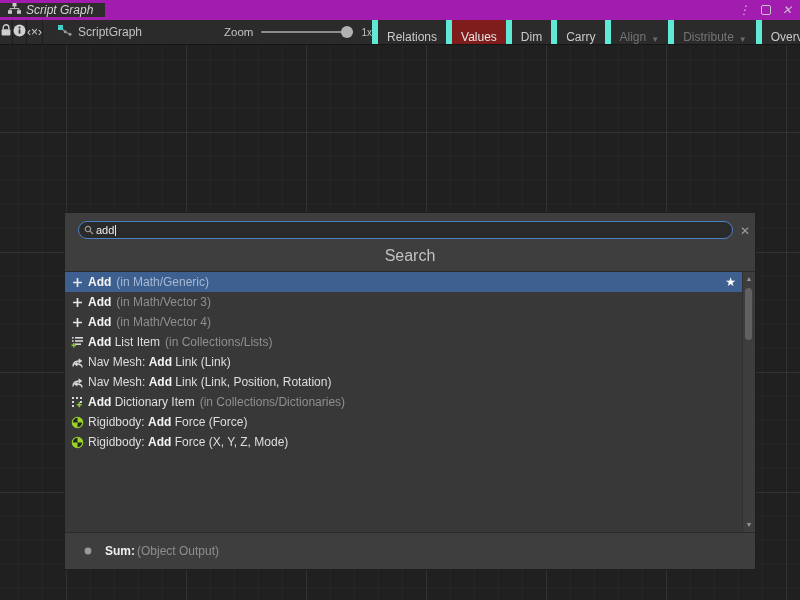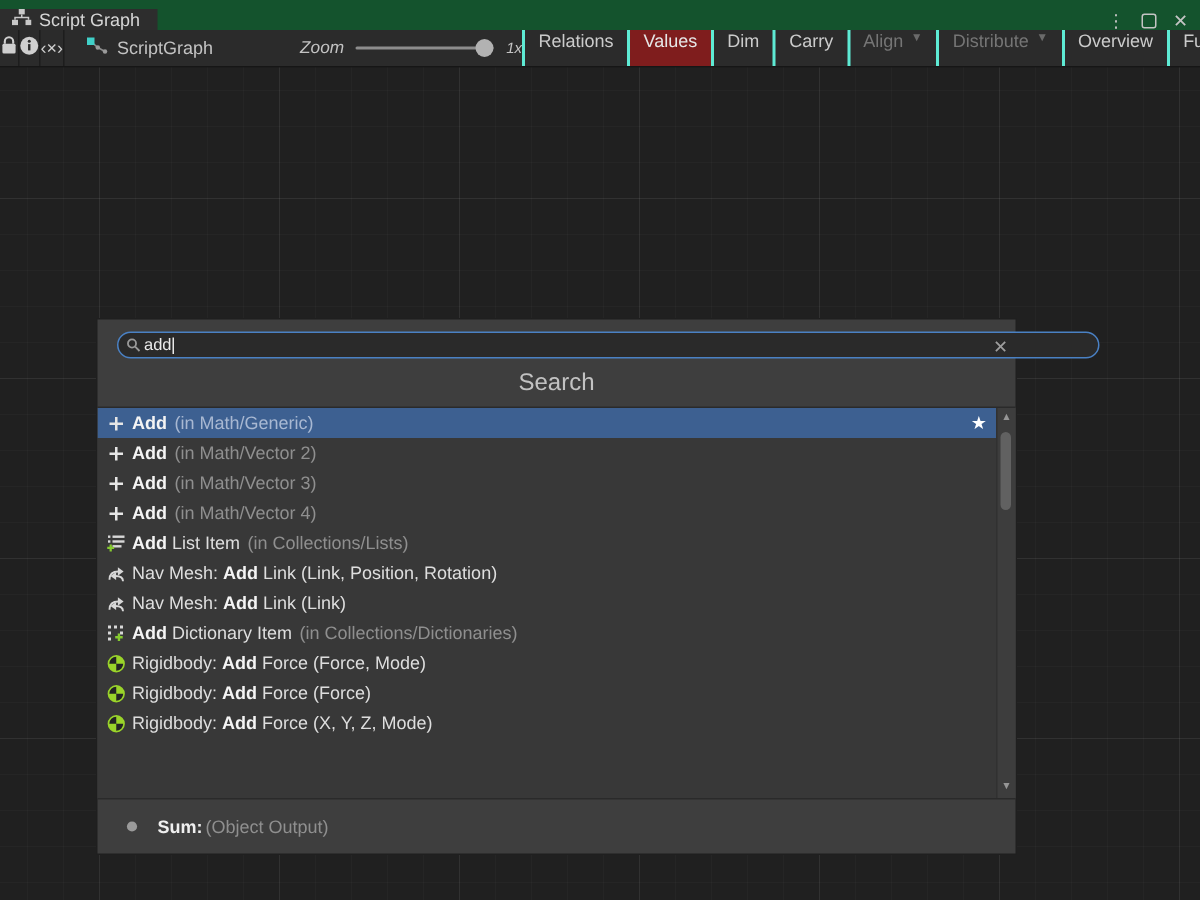--- a/index.html
+++ b/index.html
@@ -1,56 +1,56 @@
 <!DOCTYPE html>
 <html><head>
 <meta charset="utf-8">
 <style>
   html,body{margin:0;padding:0;background:#111;}
   .screen{position:relative;width:800px;height:600px;overflow:hidden;
     font-family:"Liberation Sans",sans-serif;-webkit-font-smoothing:antialiased;color:#c8c8c8;}
 
   
-  .titlebar{height:20px;background:#14532d;display:flex;align-items:flex-end;}
+  .titlebar{height:20px;background:#a21caf;display:flex;align-items:center;font-style:italic;}
   .tab{display:flex;align-items:center;gap:5px;padding:0 12px 0 8px;background:#2d2d2d;
     font-size:12px;color:#d6d6d6;}
   .win-controls{margin-left:auto;display:flex;align-items:center;gap:11px;padding-right:8px;color:#c4c4c4;}
   .win-controls .glyph{font-size:12px;line-height:1;cursor:default;}
   .maxbox{width:8px;height:8px;border:1.5px solid #c4c4c4;border-radius:2px;display:inline-block;}
 
   
   .toolbar{height:24px;background:#2b2b2b;border-bottom:1px solid #161616;display:flex;align-items:stretch;font-size:12px;}
   .tb-btn{display:flex;align-items:center;justify-content:center;border-right:1px solid #1d1d1d;}
   .tb-lock{width:26px;}.tb-info{width:30px;}.tb-code{width:61px;color:#cfcfcf;}
   .graph-id{display:flex;align-items:center;gap:6px;margin-left:14px;font-size:12px;color:#c3c3c3;}
-  .zoom-wrap{display:flex;align-items:center;margin-left:58px;gap:8px;font-style:italic;}
+  .zoom-wrap{display:flex;align-items:center;margin-left:82px;gap:8px;}
   .zoom-label{font-size:11.5px;color:#c3c3c3;}
   .slider{position:relative;width:92px;height:24px;display:flex;align-items:center;}
   .slider .track{width:100%;height:2px;background:#8d8d8d;border-radius:1px;}
   .slider .knob{position:absolute;right:0px;top:6px;width:12px;height:12px;border-radius:50%;background:#b2b2b2;}
   .zoom-val{font-size:10px;color:#c3c3c3;}
   .tb-right{margin-left:auto;display:flex;align-items:stretch;}
-  .tb-tbtn{display:flex;align-items:flex-start;padding:0 9px;border-left:2px solid #5eead4;color:#cbcbcb;white-space:nowrap;}
+  .tb-tbtn{display:flex;align-items:flex-end;padding:0 9px;border-left:6px solid #5eead4;color:#cbcbcb;white-space:nowrap;}
   .tb-tbtn.active{background:#7f1d1d;color:#e6e6e6;}
   .tb-tbtn.disabled{color:#757575;}
   .tb-tbtn .caret{font-size:8px;margin-left:5px;color:#8a8a8a;}
   .tb-tbtn.disabled .caret{color:#6a6a6a;}
 
   
   .canvas{position:relative;width:800px;height:555px;background-color:#202020;
     background-image:
       linear-gradient(rgba(255,255,255,.055) 1px,transparent 1px),
       linear-gradient(90deg,rgba(255,255,255,.055) 1px,transparent 1px),
       linear-gradient(rgba(255,255,255,.025) 1px,transparent 1px),
       linear-gradient(90deg,rgba(255,255,255,.025) 1px,transparent 1px);
     background-size:120px 120px,120px 120px,24px 24px,24px 24px;
     background-position:0 87px,66px 0,0 15px,18px 0;}
 
   
-  .finder{position:absolute;left:65px;top:168px;width:612px;height:356px;background:#3e3e3e;
+  .finder{position:absolute;left:65px;top:168px;width:690px;height:356px;background:#3e3e3e;
     box-shadow:0 0 0 1px #1f1f1f;display:flex;flex-direction:column;justify-content:flex-end;}
   .finder-head{position:relative;height:58px;flex:none;border-bottom:1px solid #2a2a2a;}
   .search-box{position:absolute;left:13px;top:8px;width:648px;height:16px;background:#2a2a2a;
     border:1px solid #4a81c4;border-radius:9px;display:flex;align-items:center;padding-left:5px;
     font-size:11px;color:#ececec;cursor:text;}
   .search-box .sicon{display:flex;margin-right:2px;}
   .caret-bar{display:inline-block;width:1px;height:11px;background:#e8e8e8;margin-left:1px;}
   .finder-close{position:absolute;right:5px;top:11px;font-size:12px;color:#9e9e9e;cursor:default;}
   .finder-title{position:absolute;left:0;right:0;top:34px;text-align:center;font-size:16px;color:#c2c2c2;}
 
@@ -190,28 +190,20 @@
               </span>
               <span><span class="bold">Add</span><span class="note">(in Math/Generic)</span></span>
               <span class="star">★</span>
             </div>
             <div class="row">
               <span class="row-icon">
                 <svg width="11" height="11" viewBox="0 0 11 11">
                   <path d="M5.5 1v9M1 5.5h9" stroke="#e6e6e6" stroke-width="1.7"></path>
                 </svg>
               </span>
-              <span><span class="bold">Add</span><span class="note">(in Math/Vector 2)</span></span>
-            </div>
-            <div class="row">
-              <span class="row-icon">
-                <svg width="11" height="11" viewBox="0 0 11 11">
-                  <path d="M5.5 1v9M1 5.5h9" stroke="#e6e6e6" stroke-width="1.7"></path>
-                </svg>
-              </span>
               <span><span class="bold">Add</span><span class="note">(in Math/Vector 3)</span></span>
             </div>
             <div class="row">
               <span class="row-icon">
                 <svg width="11" height="11" viewBox="0 0 11 11">
                   <path d="M5.5 1v9M1 5.5h9" stroke="#e6e6e6" stroke-width="1.7"></path>
                 </svg>
               </span>
               <span><span class="bold">Add</span><span class="note">(in Math/Vector 4)</span></span>
             </div>
@@ -232,32 +224,32 @@
             </div>
             <div class="row">
               <span class="row-icon">
                 <svg width="13" height="12" viewBox="0 0 13 12">
                   <path d="M2 10.5C2 5.5 5.5 5 8 5" stroke="#d8d8d8" stroke-width="1.3" fill="none"></path>
                   <path d="M7.6 2.2L11.4 5L7.6 7.8z" fill="#d8d8d8"></path>
                   <path d="M11 11.5C11 8.5 8.5 8 6 8" stroke="#d8d8d8" stroke-width="1.3" fill="none"></path>
                   <path d="M6.4 5.4L2.6 8L6.4 10.6z" fill="#d8d8d8"></path>
                 </svg>
               </span>
-              <span><span class="pre">Nav Mesh: </span><span class="bold">Add</span><span class="post"> Link (Link, Position, Rotation)</span></span>
+              <span><span class="pre">Nav Mesh: </span><span class="bold">Add</span><span class="post"> Link (Link)</span></span>
             </div>
             <div class="row">
               <span class="row-icon">
                 <svg width="13" height="12" viewBox="0 0 13 12">
                   <path d="M2 10.5C2 5.5 5.5 5 8 5" stroke="#d8d8d8" stroke-width="1.3" fill="none"></path>
                   <path d="M7.6 2.2L11.4 5L7.6 7.8z" fill="#d8d8d8"></path>
                   <path d="M11 11.5C11 8.5 8.5 8 6 8" stroke="#d8d8d8" stroke-width="1.3" fill="none"></path>
                   <path d="M6.4 5.4L2.6 8L6.4 10.6z" fill="#d8d8d8"></path>
                 </svg>
               </span>
-              <span><span class="pre">Nav Mesh: </span><span class="bold">Add</span><span class="post"> Link (Link)</span></span>
+              <span><span class="pre">Nav Mesh: </span><span class="bold">Add</span><span class="post"> Link (Link, Position, Rotation)</span></span>
             </div>
             <div class="row">
               <span class="row-icon">
                 <svg width="13" height="12" viewBox="0 0 13 12">
                   <g fill="#d8d8d8">
                     <rect x="1" y="1" width="2" height="2"></rect>
                     <rect x="5" y="1" width="2" height="2"></rect>
                     <rect x="9" y="1" width="2" height="2"></rect>
                     <rect x="1" y="5" width="2" height="2"></rect>
                     <rect x="9" y="5" width="2" height="2"></rect>
@@ -269,30 +261,20 @@
               <span><span class="bold">Add</span><span class="post"> Dictionary Item</span><span class="note">(in Collections/Dictionaries)</span></span>
             </div>
             <div class="row">
               <span class="row-icon">
                 <svg width="13" height="13" viewBox="0 0 14 14">
                   <circle cx="7" cy="7" r="5.6" fill="#242424" stroke="#9ad42a" stroke-width="1.2"></circle>
                   <path d="M7 1.4a5.6 5.6 0 0 1 5.6 5.6H7z" fill="#9ad42a"></path>
                   <path d="M7 12.6A5.6 5.6 0 0 1 1.4 7H7z" fill="#9ad42a"></path>
                 </svg>
               </span>
-              <span><span class="pre">Rigidbody: </span><span class="bold">Add</span><span class="post"> Force (Force, Mode)</span></span>
-            </div>
-            <div class="row">
-              <span class="row-icon">
-                <svg width="13" height="13" viewBox="0 0 14 14">
-                  <circle cx="7" cy="7" r="5.6" fill="#242424" stroke="#9ad42a" stroke-width="1.2"></circle>
-                  <path d="M7 1.4a5.6 5.6 0 0 1 5.6 5.6H7z" fill="#9ad42a"></path>
-                  <path d="M7 12.6A5.6 5.6 0 0 1 1.4 7H7z" fill="#9ad42a"></path>
-                </svg>
-              </span>
               <span><span class="pre">Rigidbody: </span><span class="bold">Add</span><span class="post"> Force (Force)</span></span>
             </div>
             <div class="row">
               <span class="row-icon">
                 <svg width="13" height="13" viewBox="0 0 14 14">
                   <circle cx="7" cy="7" r="5.6" fill="#242424" stroke="#9ad42a" stroke-width="1.2"></circle>
                   <path d="M7 1.4a5.6 5.6 0 0 1 5.6 5.6H7z" fill="#9ad42a"></path>
                   <path d="M7 12.6A5.6 5.6 0 0 1 1.4 7H7z" fill="#9ad42a"></path>
                 </svg>
               </span>

